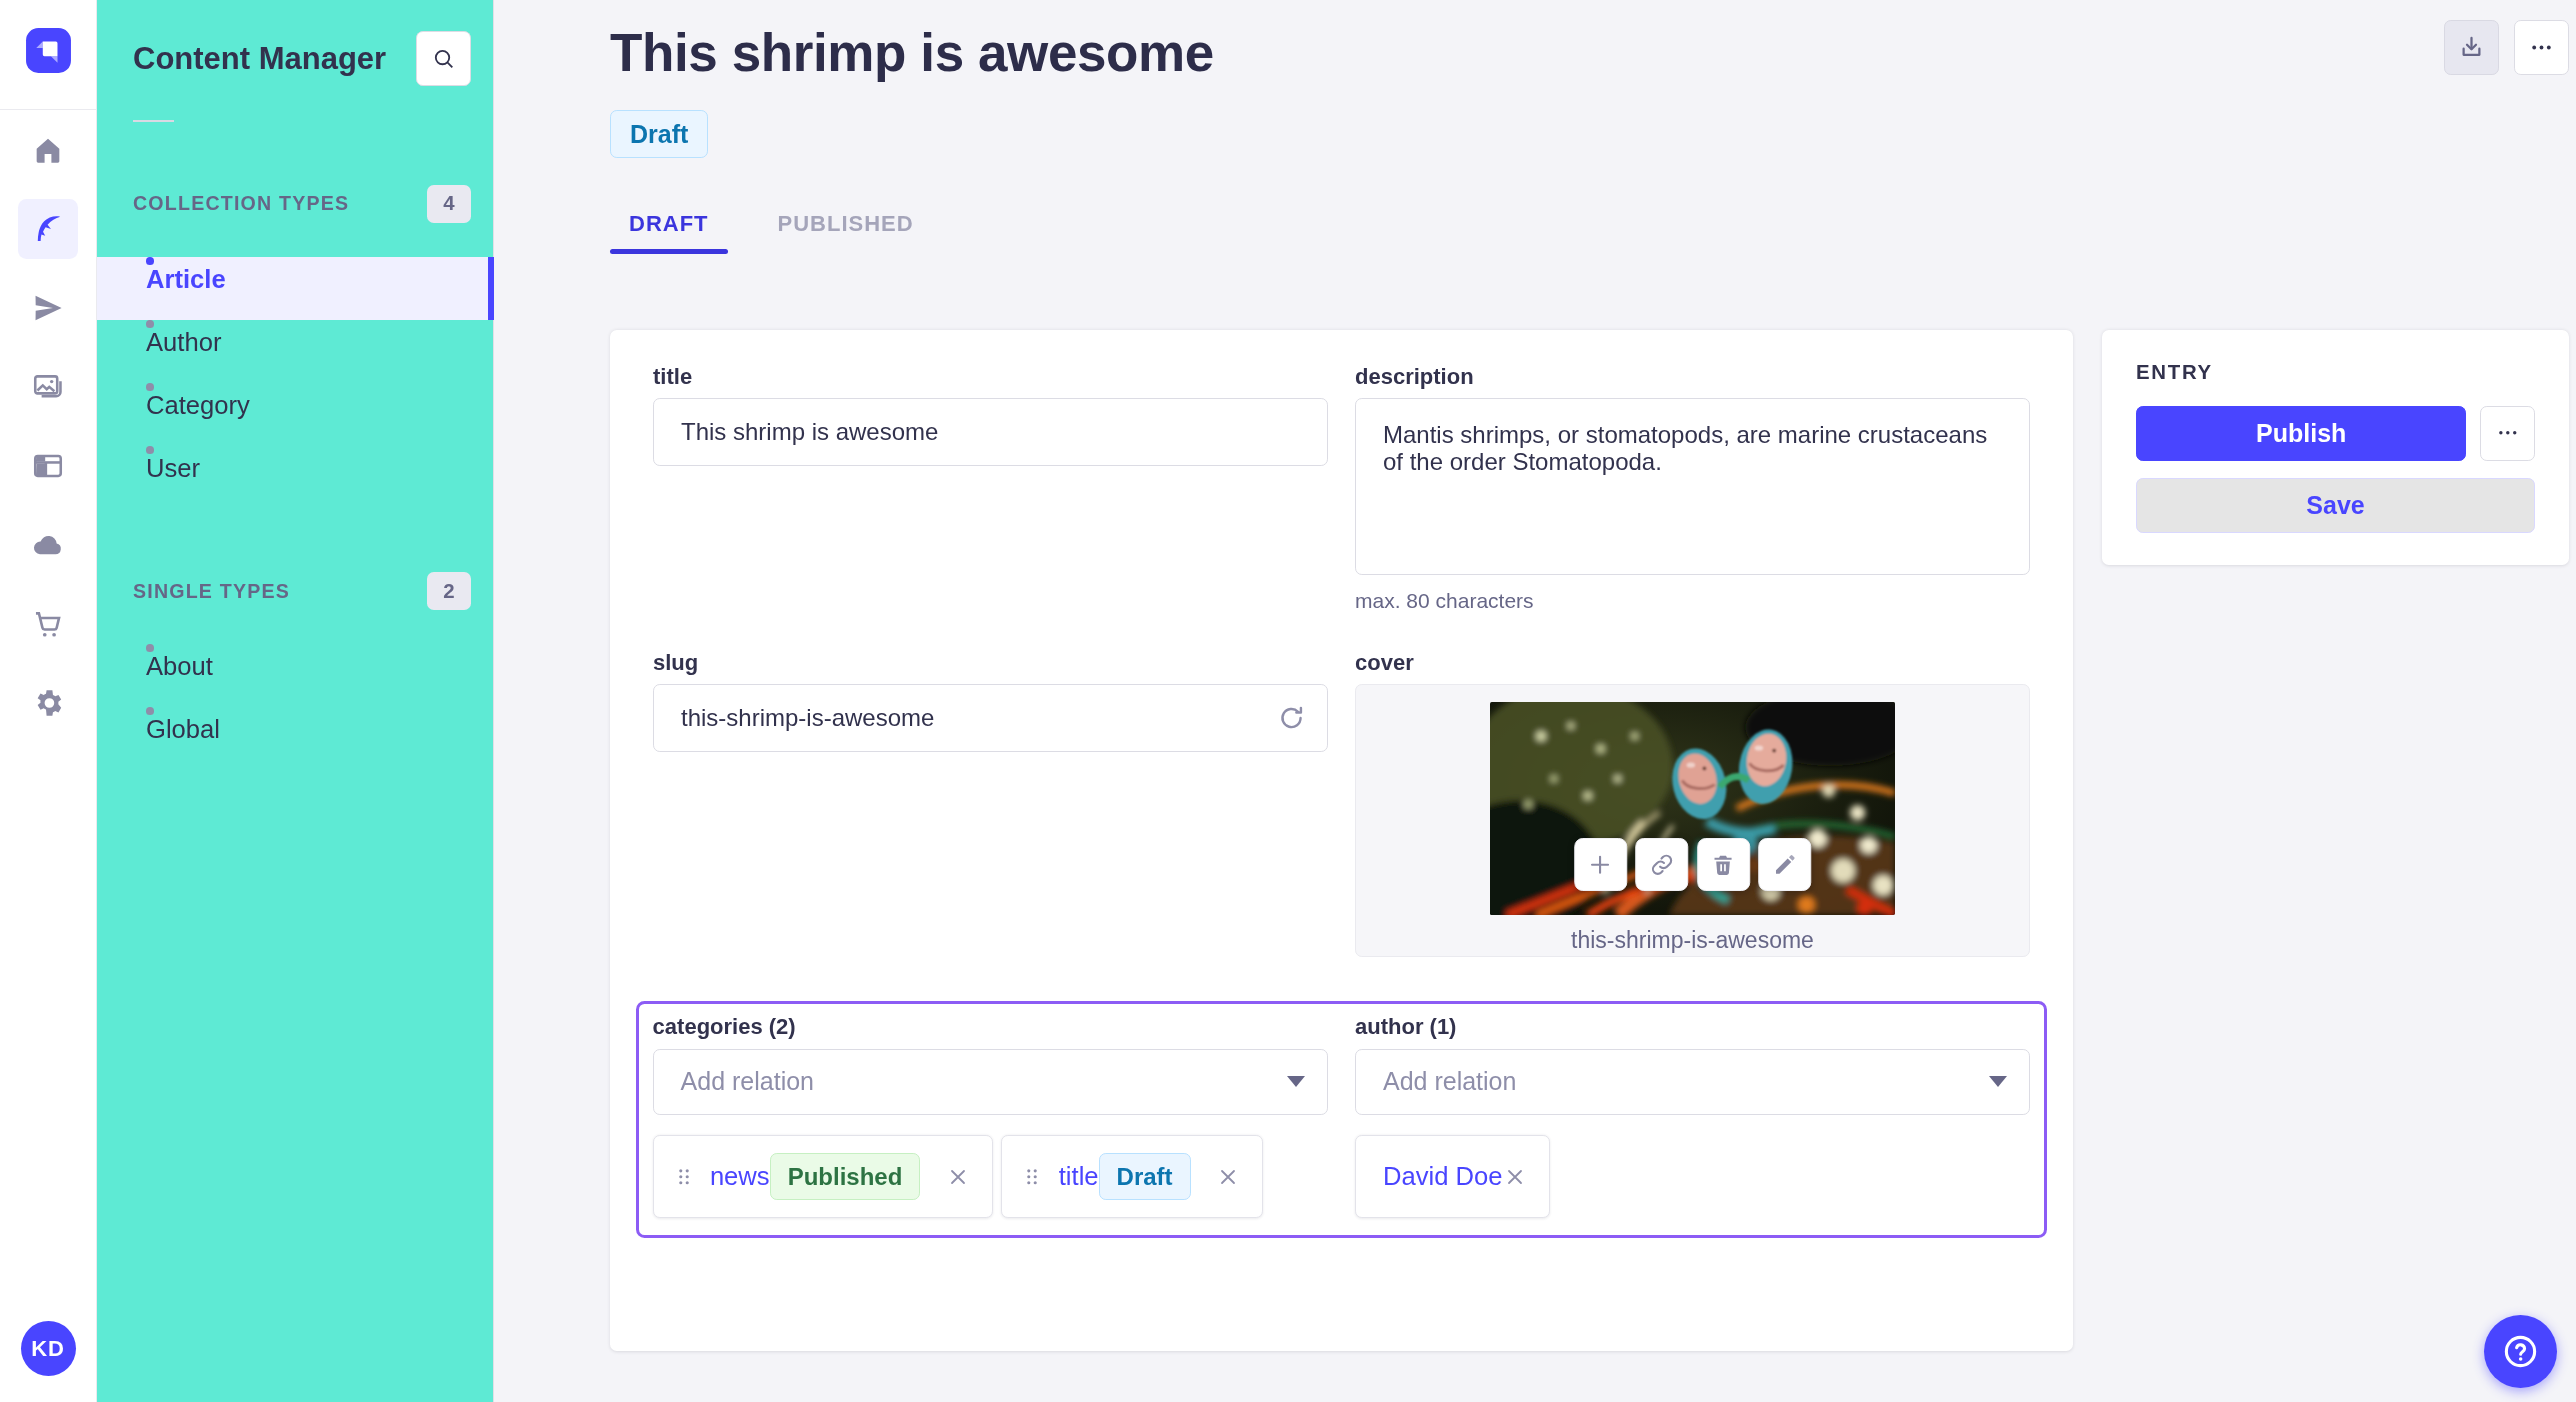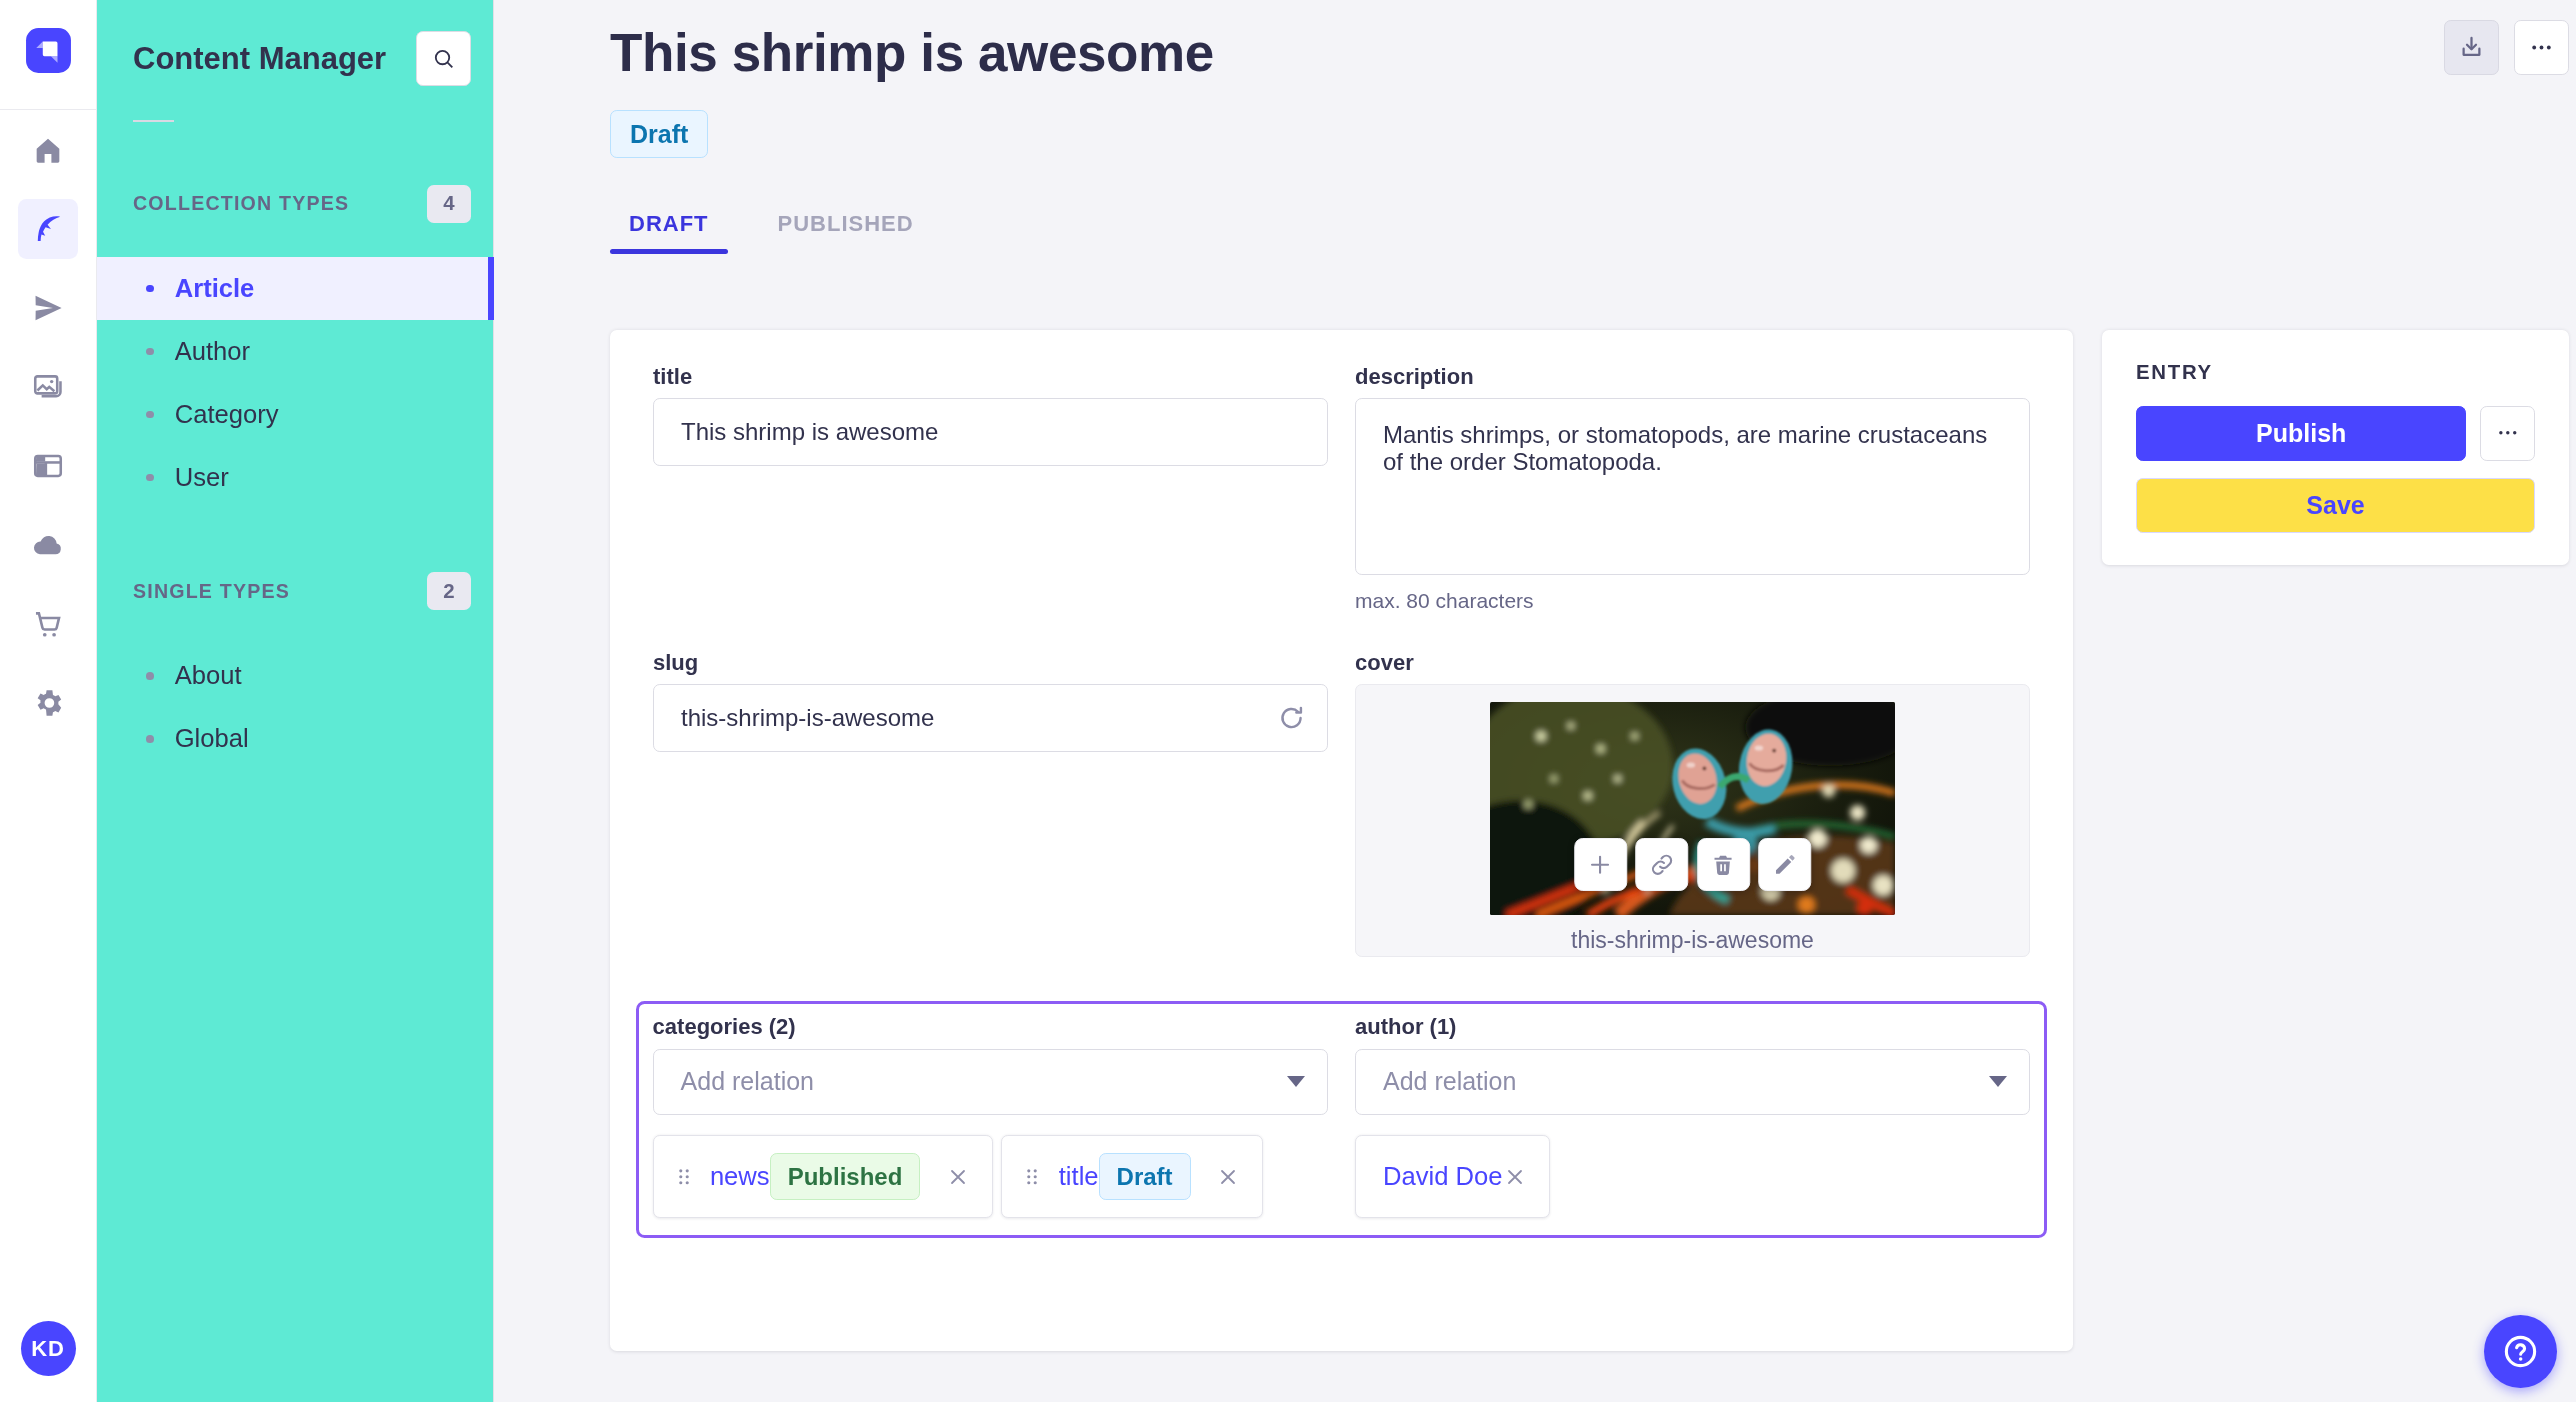--- a/index.html
+++ b/index.html
@@ -21,21 +21,21 @@
   .subnav { width:397px; background:#5eead4; border-right:0.9px solid #e0e0e6; flex-shrink:0; padding-top:31px; }
   .subnav-head { display:flex; align-items:center; justify-content:space-between; padding:0 22px 0 36px; }
   .subnav-title { font-size:31px; font-weight:700; color:#32324d; }
   .search-btn { width:55px; height:55px; background:#fff; border:0.9px solid #dcdce4; border-radius:6.8px; color:#32324d; display:flex; align-items:center; justify-content:center; }
   .search-btn svg { width:25.6px; height:25.6px; }
   .dash { width:41px; height:1.7px; background:#d9d9e3; margin:34px 0 0 36px; }
   .section-head { display:flex; justify-content:space-between; align-items:center; padding:0 22px 0 36px; margin-top:63px; }
   .section-label { font-size:19.6px; font-weight:700; color:#666687; letter-spacing:1.2px; }
   .count-badge { background:#e9e9f1; border-radius:6.8px; width:44px; padding:7.7px 0; text-align:center; font-size:20.4px; font-weight:600; color:#666687; }
   .nav-list { margin-top:34px; }
-  .nav-item { height:63px; display:flex; align-items:center; padding-left:49px; font-size:25.6px; color:#32324d; position:relative; cursor:pointer; }
+  .nav-item { height:63px; display:flex; padding-left:49px; font-size:25.6px; color:#32324d; position:relative; cursor:pointer;flex-direction:column; }
   .bullet { width:7.7px; height:7.7px; border-radius:50%; background:#8e8ea9; margin-right:21px; flex-shrink:0; }
   .nav-item.active { background:#f0f0ff; color:#4945ff; font-weight:600; }
   .nav-item.active .bullet { background:#4945ff; }
   .nav-item.active::after { content:''; position:absolute; right:-0.9px; top:0; bottom:0; width:6px; background:#4945ff; }
 
   
   .main { flex:1; position:relative; padding:22px 0 0 116px; }
   .topbar { position:absolute; top:20.4px; right:6.8px; display:flex; gap:15.3px; }
   .icon-btn { width:55px; height:55px; border-radius:6.8px; display:flex; align-items:center; justify-content:center; }
   .icon-btn.muted { background:#e7e7f0; border:0.9px solid #d9d9e3; color:#666687; }
@@ -83,21 +83,21 @@
   .badge.draft { background:#eaf5ff; border:1.7px solid #b8e1ff; color:#0c75af; }
   .x-btn { color:#8e8ea9; background:none; border:none; display:flex; }
   .x-btn svg { width:24px; height:24px; }
 
   .entry-card { width:467px; background:#fff; border-radius:6.8px; box-shadow:0 0.9px 3.4px rgba(33,33,52,.12); padding:31px 34px 32px; flex-shrink:0; align-self:flex-start; }
   .entry-title { font-size:20.4px; font-weight:700; letter-spacing:1.7px; color:#32324d; }
   .entry-row { display:flex; gap:13.6px; margin-top:22px; }
   .publish-btn { flex:1; height:55px; background:#4945ff; border:0.9px solid #4945ff; border-radius:6.8px; color:#fff; font-size:25px; font-weight:600; }
   .more-btn { width:55px; height:55px; background:#fff; border:0.9px solid #dcdce4; border-radius:6.8px; color:#32324d; display:flex; align-items:center; justify-content:center; }
   .more-btn svg { width:25.6px; height:25.6px; }
-  .save-btn { width:100%; margin-top:17px; height:55px; background:#fde047; border:0.9px solid #d9d8ff; border-radius:6.8px; color:#4945ff; font-size:25px; font-weight:600; }
+  .save-btn { width:100%; margin-top:17px; height:55px; background:#e5e5e5; border:0.9px solid #d9d8ff; border-radius:6.8px; color:#4945ff; font-size:25px; font-weight:600; }
 
   .help-fab { position:fixed; right:19px; bottom:13.6px; width:73px; height:73px; border-radius:50%; background:#4945ff; color:#fff; border:none; box-shadow:0 3.4px 12px rgba(73,69,255,.45); display:flex; align-items:center; justify-content:center; }
   .help-fab svg { width:39px; height:39px; }
 </style>
 </head>
 <body>
 
 <aside class="rail">
   <button class="logo">
     <svg viewBox="0 0 24 24">

